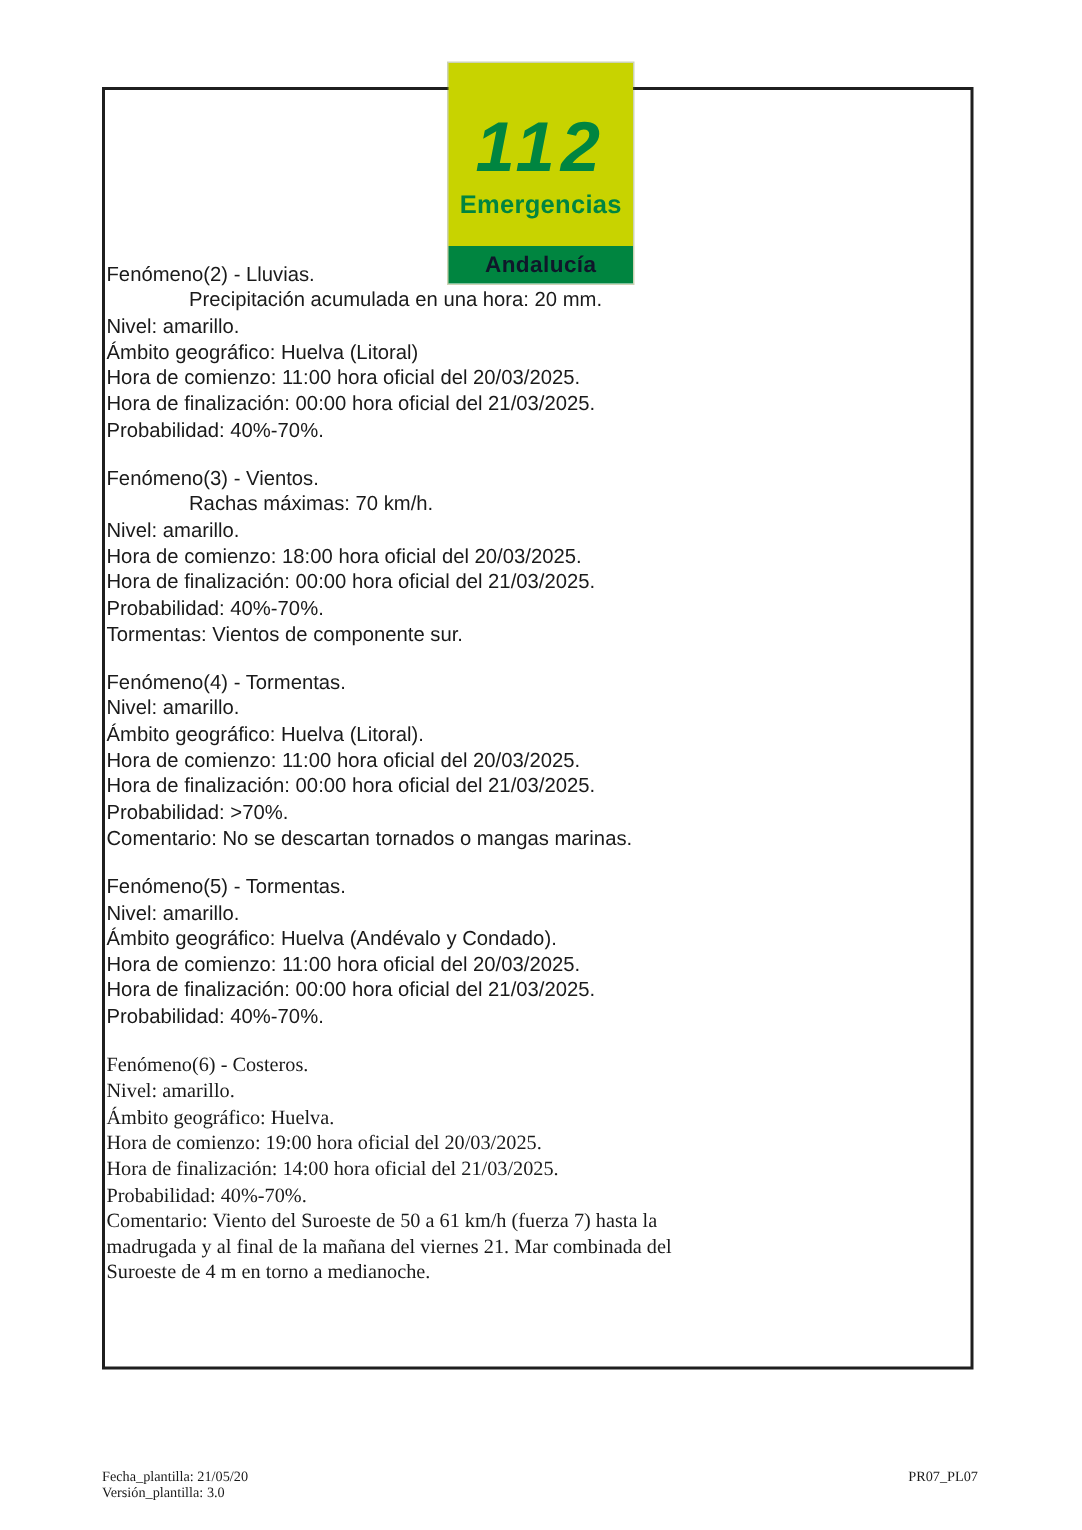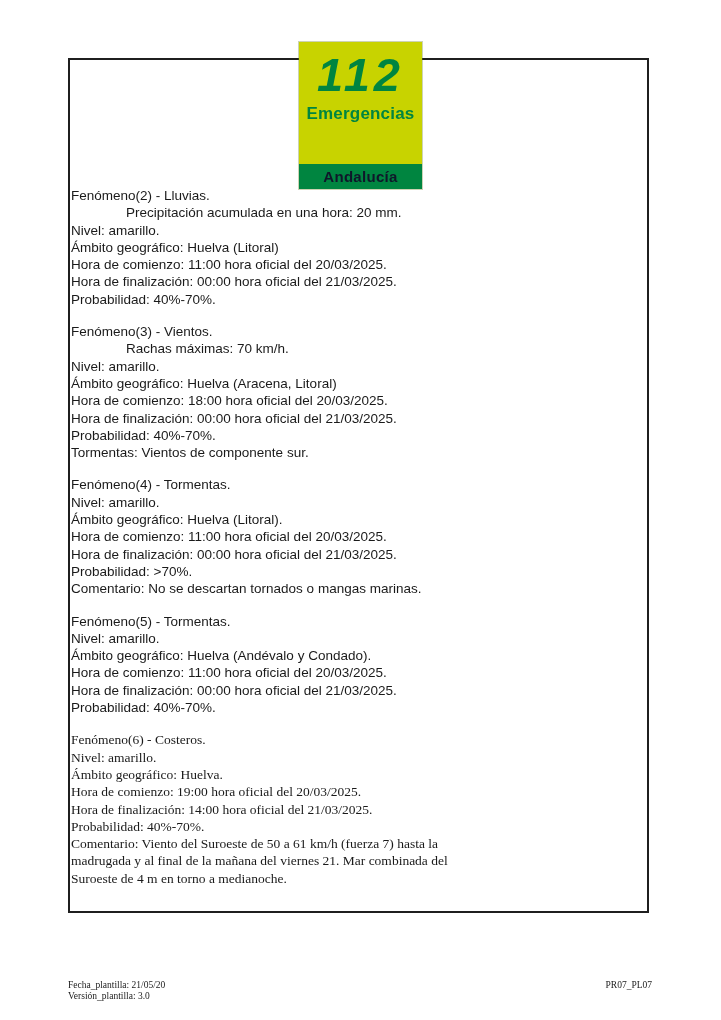--- a/index.html
+++ b/index.html
@@ -33,21 +33,21 @@
     height: 147px;
     z-index: 5;
     box-shadow: 0 0 0 1px rgba(110,130,40,0.35);
   }
   .logo-top {
     width: 100%;
     height: 122px;
     background: var(--logo-bg, #c8d300);
     text-align: center;
     box-sizing: border-box;
-    padding-top: 11px;
+    padding-top: 34px;
   }
   .logo-number {
     font-size: 47px;
     line-height: 44px;
     font-weight: bold;
     font-style: italic;
     letter-spacing: 4px;
     color: var(--logo-green, #008540);
   }
   .logo-subtitle {
@@ -64,21 +64,21 @@
     color: #0f172a;
     font-size: 15px;
     font-weight: bold;
     text-align: center;
     line-height: 25px;
     letter-spacing: 0.3px;
   }
   .text-body {
     position: absolute;
     left: 71px;
-    top: 187px;
+    top: 174px;
     width: 570px;
     color: #1a1a1a;
     font-size: 13.5px;
     z-index: 2;
   }
   .section { margin-bottom: 15px; }
   .section:last-child { margin-bottom: 0; font-family: Liberation Serif, serif; }
   .line {
     line-height: 17.3px;
     white-space: nowrap;
@@ -130,21 +130,20 @@
         <div class="line">Nivel: amarillo.</div>
         <div class="line">Ámbito geográfico: Huelva (Litoral)</div>
         <div class="line">Hora de comienzo: 11:00 hora oficial del 20/03/2025.</div>
         <div class="line">Hora de finalización: 00:00 hora oficial del 21/03/2025.</div>
         <div class="line">Probabilidad: 40%-70%.</div>
       </div>
       <div class="section">
         <div class="line">Fenómeno(3) - Vientos.</div>
         <div class="line indent">Rachas máximas: 70 km/h.</div>
         <div class="line">Nivel: amarillo.</div>
-        <div class="line">Ámbito geográfico: Huelva (Aracena, Litoral)</div>
         <div class="line">Hora de comienzo: 18:00 hora oficial del 20/03/2025.</div>
         <div class="line">Hora de finalización: 00:00 hora oficial del 21/03/2025.</div>
         <div class="line">Probabilidad: 40%-70%.</div>
         <div class="line">Tormentas: Vientos de componente sur.</div>
       </div>
       <div class="section">
         <div class="line">Fenómeno(4) - Tormentas.</div>
         <div class="line">Nivel: amarillo.</div>
         <div class="line">Ámbito geográfico: Huelva (Litoral).</div>
         <div class="line">Hora de comienzo: 11:00 hora oficial del 20/03/2025.</div>

